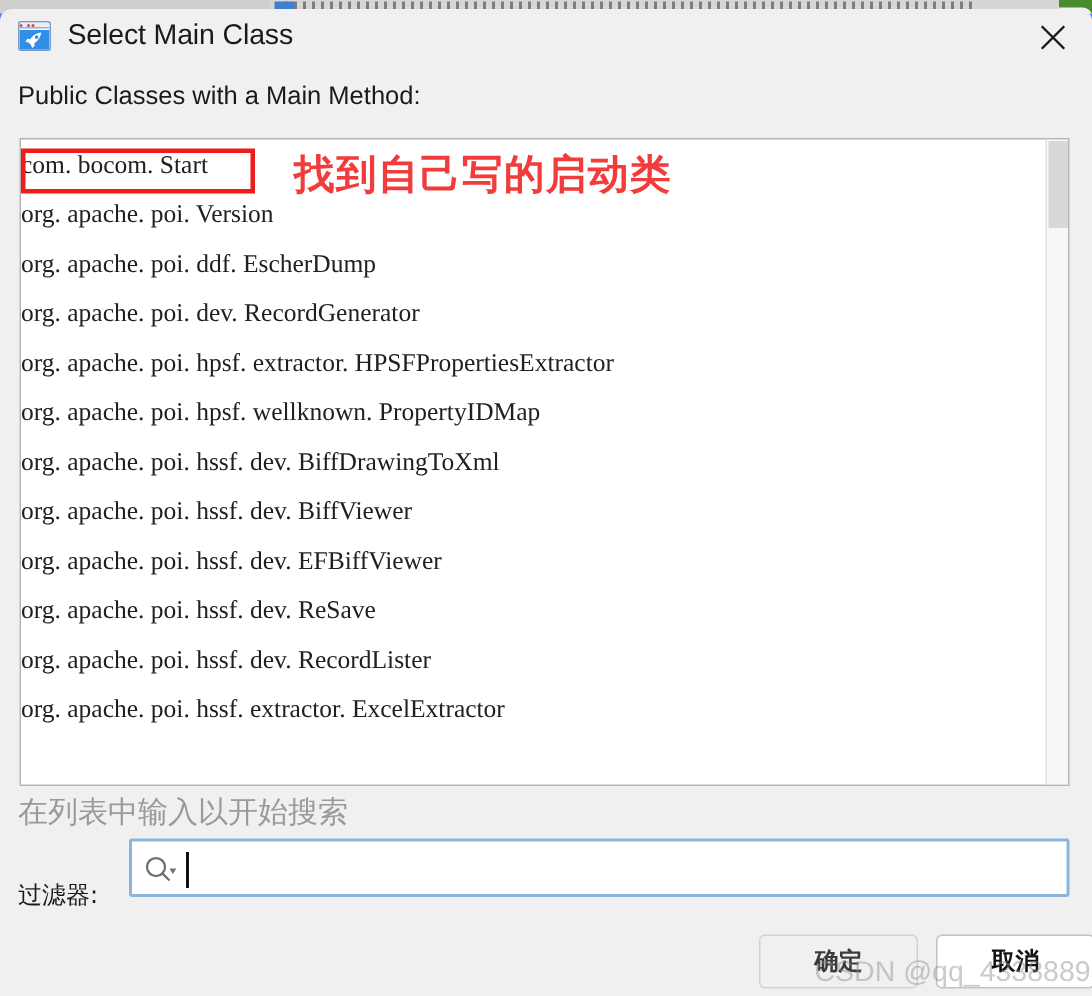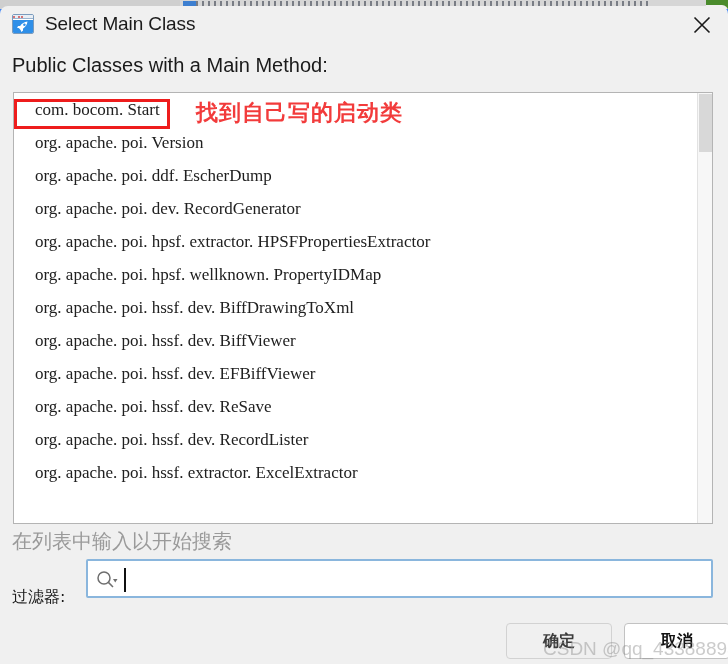--- a/index.html
+++ b/index.html
@@ -130,21 +130,21 @@
     justify-content: center;
     border-top-right-radius: 8px;
     cursor: default;
   }
   .close-btn svg { display: block; }
 
   
   .subtitle {
     position: absolute;
     left: 12px; top: 48px;
-    font-size: 20px;
+    font-size: 17px;
     color: #1a1a1a;
   }
 
   
   .list-panel {
     position: absolute;
     left: 13px; top: 86px;
     width: 700px; height: 432px;
     background: #ffffff;
     border: 1px solid #b4b4b4;
@@ -153,21 +153,21 @@
   .list-viewport {
     position: absolute;
     left: 0; top: 0;
     width: 683px; height: 430px;
     overflow: hidden;
   }
   .list-item {
     position: relative;
     height: 33px;
     line-height: 33px;
-    padding-left: 21px;
+    padding-left: 0;
     font-family: "Liberation Serif", "DejaVu Serif", serif;
     font-size: 17px;
     color: #202020;
     white-space: nowrap;
     cursor: default;
   }
 
   
   .scrollbar {
     position: absolute;
@@ -188,21 +188,21 @@
   .anno-box {
     position: absolute;
     left: 14px; top: 93px;
     width: 156px; height: 30px;
     border: 3px solid #ee1c1c;
     pointer-events: none;
   }
   .anno-text {
     position: absolute;
     left: 196px; top: 92px;
-    font-size: 22px;
+    font-size: 27px;
     font-weight: bold;
     color: #f23b3b;
     font-family: "DejaVu Sans", "Liberation Sans", sans-serif;
     letter-spacing: 1px;
     white-space: nowrap;
   }
 
   
   .hint {
     position: absolute;

